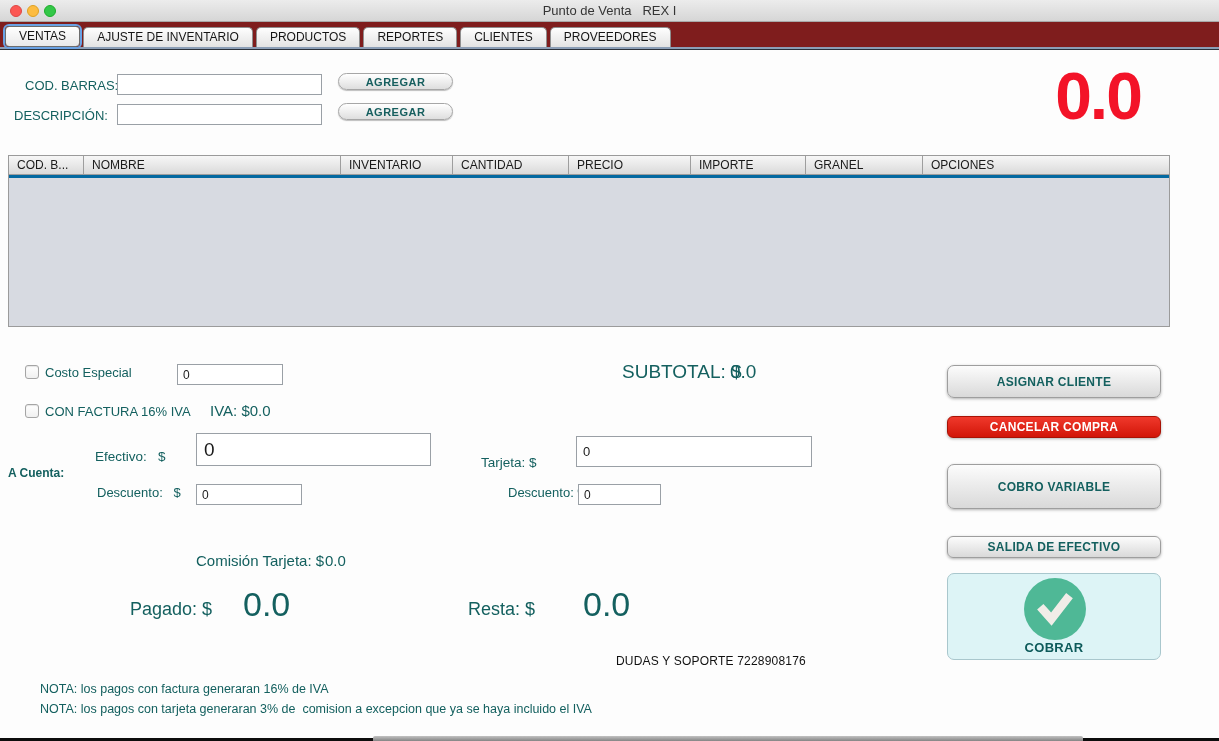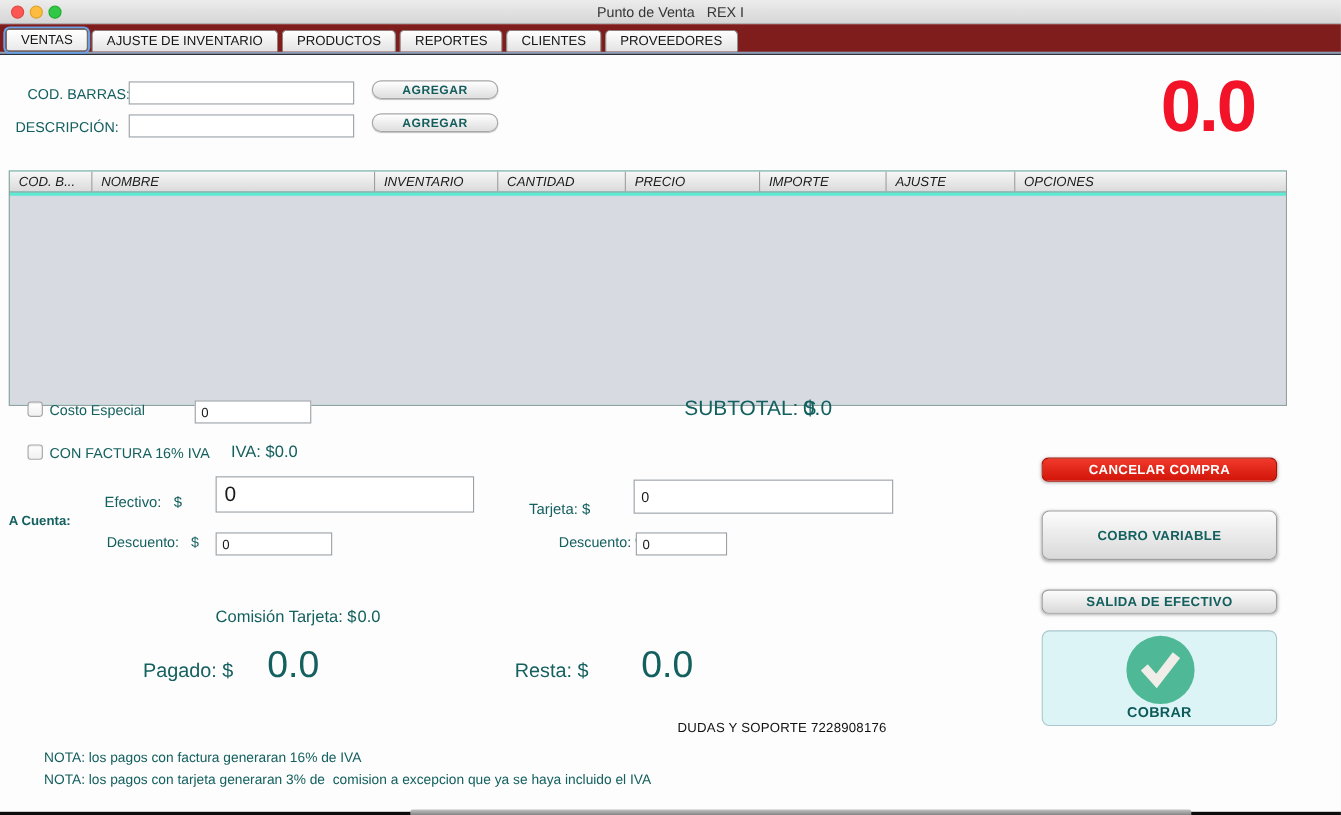--- a/index.html
+++ b/index.html
@@ -45,22 +45,22 @@
   .side-btn { position:absolute; left:947px; width:214px; border:1px solid #9e9e9e; border-radius:7px;
     background:linear-gradient(#fcfcfc,#d9d9d9); box-shadow:0 1px 3px rgba(0,0,0,.3);
     font-size:12px; font-weight:bold; color:#14605f; letter-spacing:.3px;
     display:flex; align-items:center; justify-content:center; cursor:default; }
   .side-btn.red { background:linear-gradient(#f0392c,#d21508); border:1px solid #a81205; color:#ffffff; }
 
   .grand-total { position:absolute; left:1028px; top:58px; width:140px; text-align:center;
     font-size:66px; font-weight:bold; color:#f31328; letter-spacing:-2px; }
 
   
-  .table { position:absolute; left:8px; top:155px; width:1162px; height:214px;
-    background:#5eead4; border:1px solid #9b9b9b;font-style:italic; }
+  .table { position:absolute; left:8px; top:155px; width:1162px; height:172px;
+    background:#0369a1; border:1px solid #9b9b9b; }
   .thead { display:flex; height:19px; background:linear-gradient(#f7f7f7,#dadada);
     border-bottom:1px solid #9e9e9e; }
   .th { font-size:12px; color:#1a1a1a; line-height:18px; padding-left:8px;
     border-right:1px solid #9e9e9e; overflow:hidden; white-space:nowrap; cursor:default; }
   .tbody { position:absolute; top:22px; left:0; right:0; bottom:0; background:#d7dae1; }
 
   
   .cb { position:absolute; width:14px; height:14px; background:linear-gradient(#ffffff,#f0f0f0);
     border:1px solid #a5a5a5; border-radius:3px; box-shadow:inset 0 1px 1px rgba(0,0,0,.1); cursor:default; }
 
@@ -115,21 +115,21 @@
   <div class="grand-total">0.0</div>
 
   <div class="table">
     <div class="thead">
       <div class="th" style="width:75px;">COD. B...</div>
       <div class="th" style="width:257px;">NOMBRE</div>
       <div class="th" style="width:112px;">INVENTARIO</div>
       <div class="th" style="width:116px;">CANTIDAD</div>
       <div class="th" style="width:122px;">PRECIO</div>
       <div class="th" style="width:115px;">IMPORTE</div>
-      <div class="th" style="width:117px;">AJUSTE</div>
+      <div class="th" style="width:117px;">GRANEL</div>
       <div class="th" style="flex:1; border-right:none;">OPCIONES</div>
     </div>
     <div class="tbody"></div>
   </div>
 
   <span class="cb" style="left:25px; top:365px;"></span>
   <span class="tl" style="left:45px; top:365px; font-size:13px;">Costo Especial</span>
   <input class="ti" style="left: 177px; top: 364px; width: 106px; height: 21px; font-size: 12px;" value="0">
 
   <span class="cb" style="left:25px; top:404px;"></span>
@@ -155,20 +155,21 @@
 
   <span class="tl" style="left:196px; top:552px; font-size:15px;">Comisión Tarjeta: $</span>
   <span class="tl" style="left:325px; top:552px; font-size:15px;">0.0</span>
 
   <span class="tl" style="left:130px; top:599px; font-size:18px;">Pagado: $</span>
   <span class="tl" style="left:243px; top:585px; font-size:34px;">0.0</span>
 
   <span class="tl" style="left:468px; top:599px; font-size:18px;">Resta: $</span>
   <span class="tl" style="left:583px; top:585px; font-size:34px;">0.0</span>
 
+  <button class="side-btn" style="top:365px; height:33px;">ASIGNAR CLIENTE</button>
   <button class="side-btn red" style="top:416px; height:22px; border-radius:6px;">CANCELAR COMPRA</button>
   <button class="side-btn" style="top:464px; height:45px;">COBRO VARIABLE</button>
   <button class="side-btn" style="top:536px; height:22px; border-radius:6px;">SALIDA DE EFECTIVO</button>
 
   <div class="cobrar">
     <div class="check-circle">
       <svg width="44" height="44" viewBox="0 0 24 24">
         <path d="M5.5 12.5 L10 17.5 L18.5 6.5" stroke="#f1ede8" stroke-width="4.6" fill="none" stroke-linecap="square"></path>
       </svg>
     </div>

